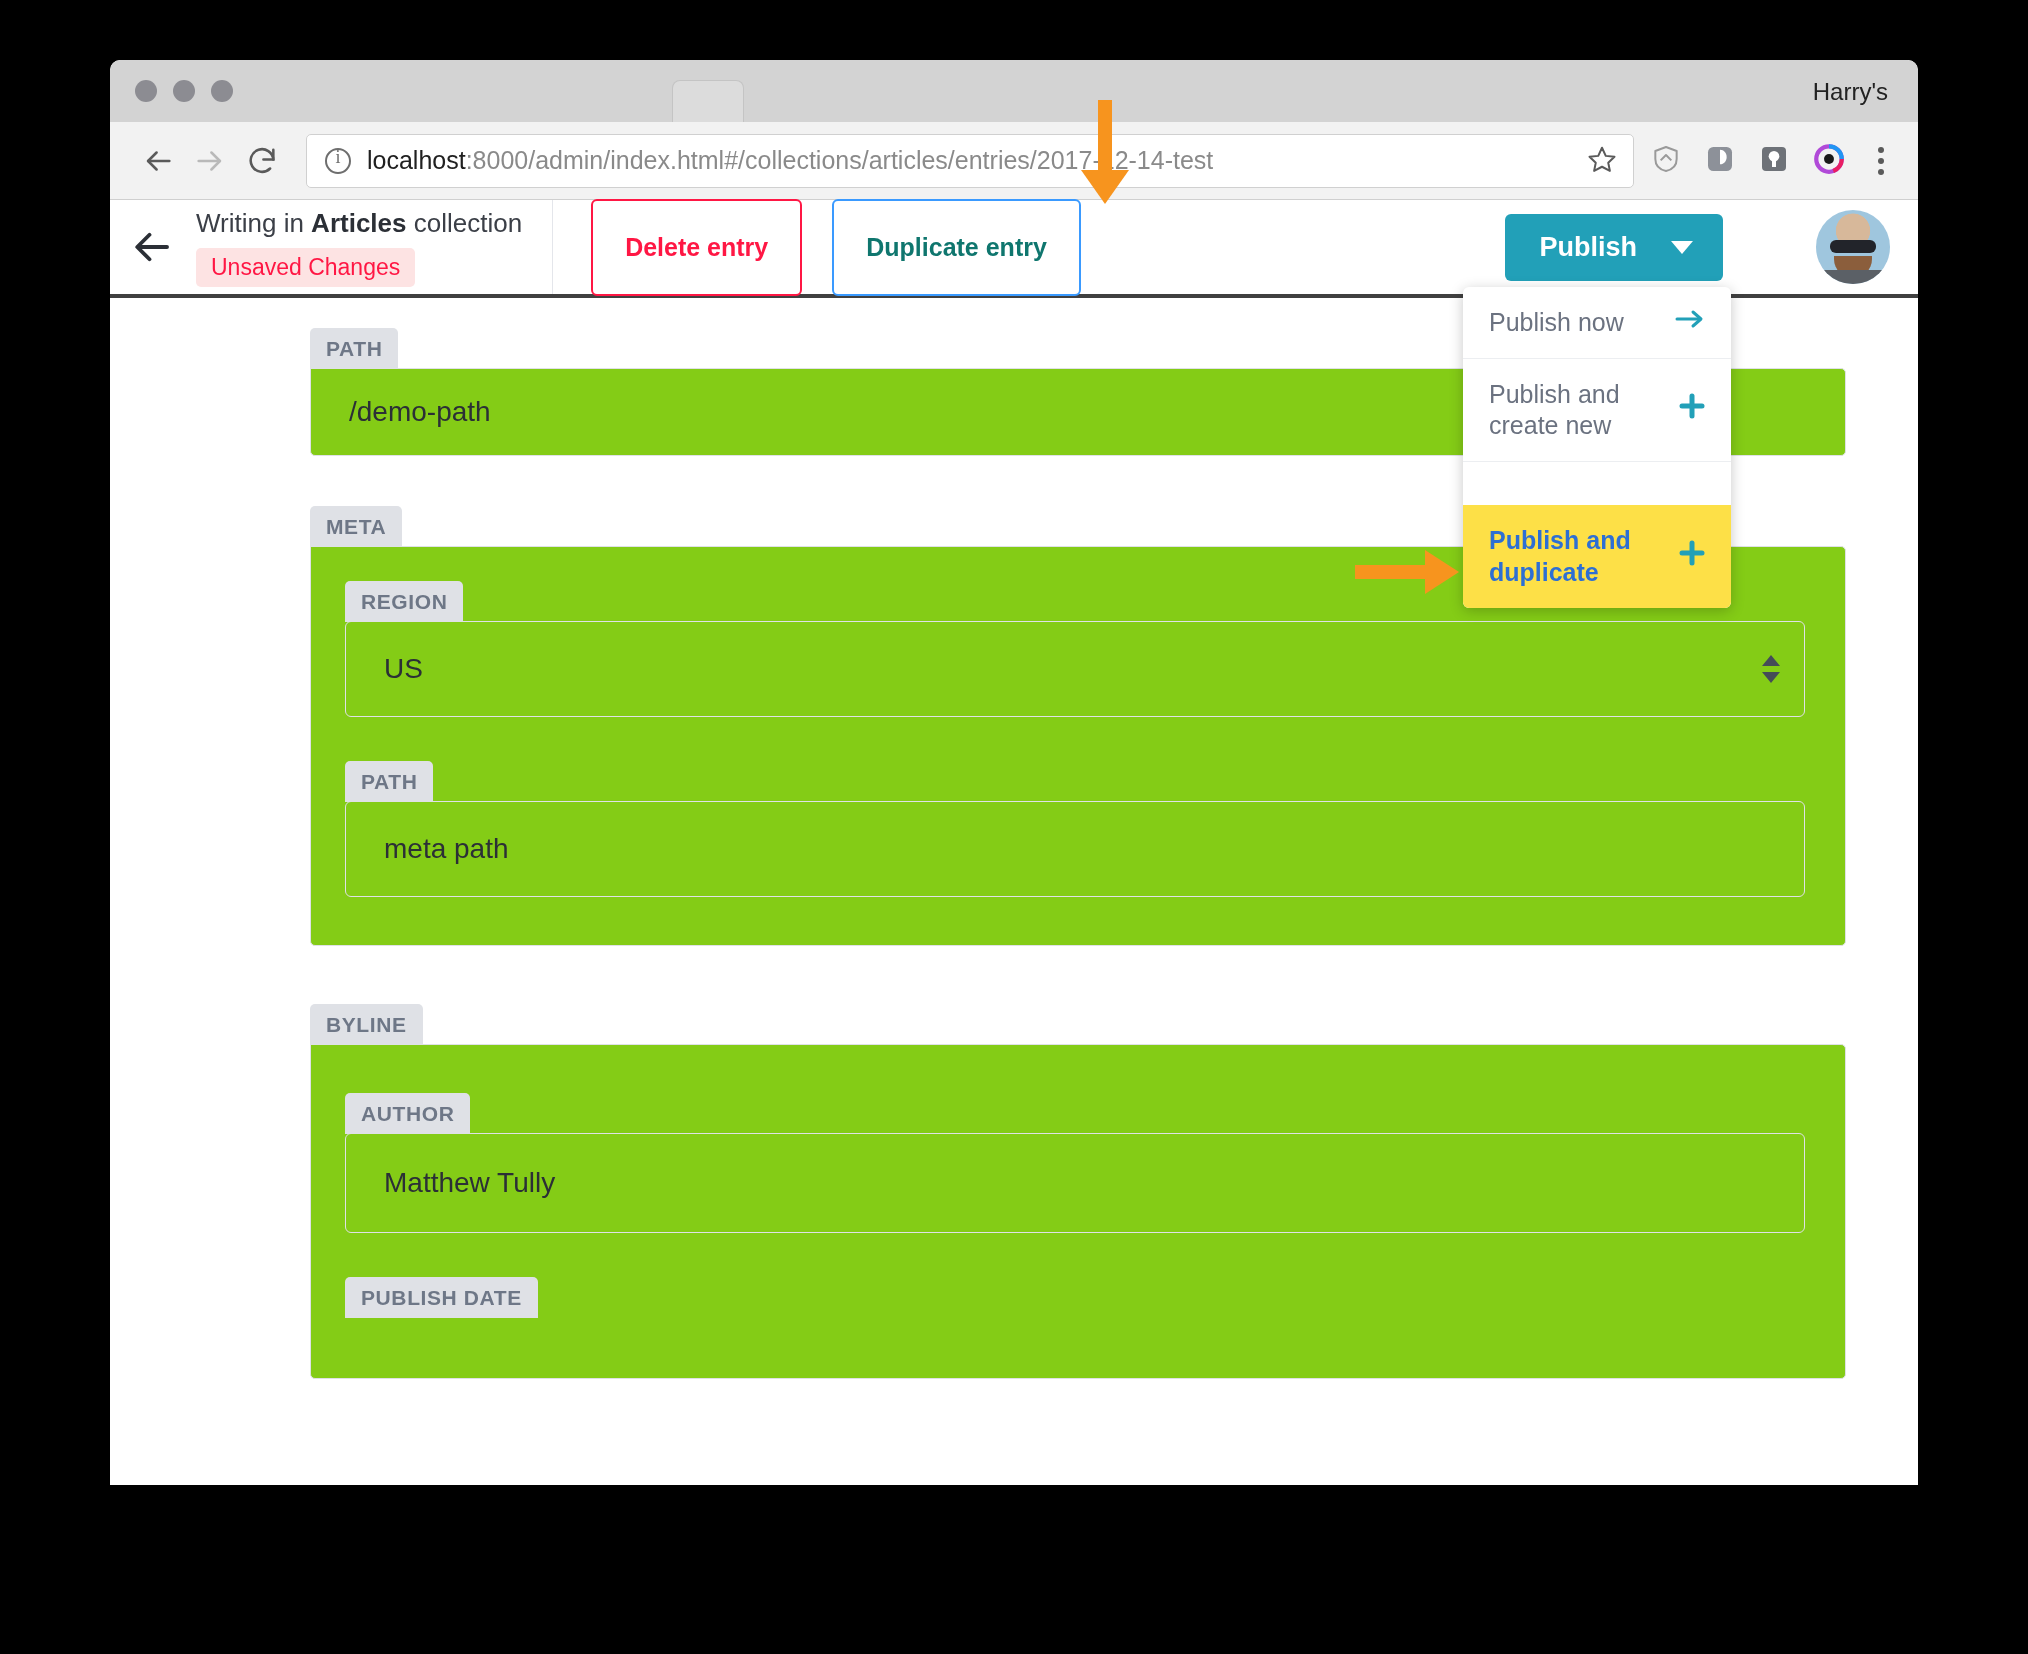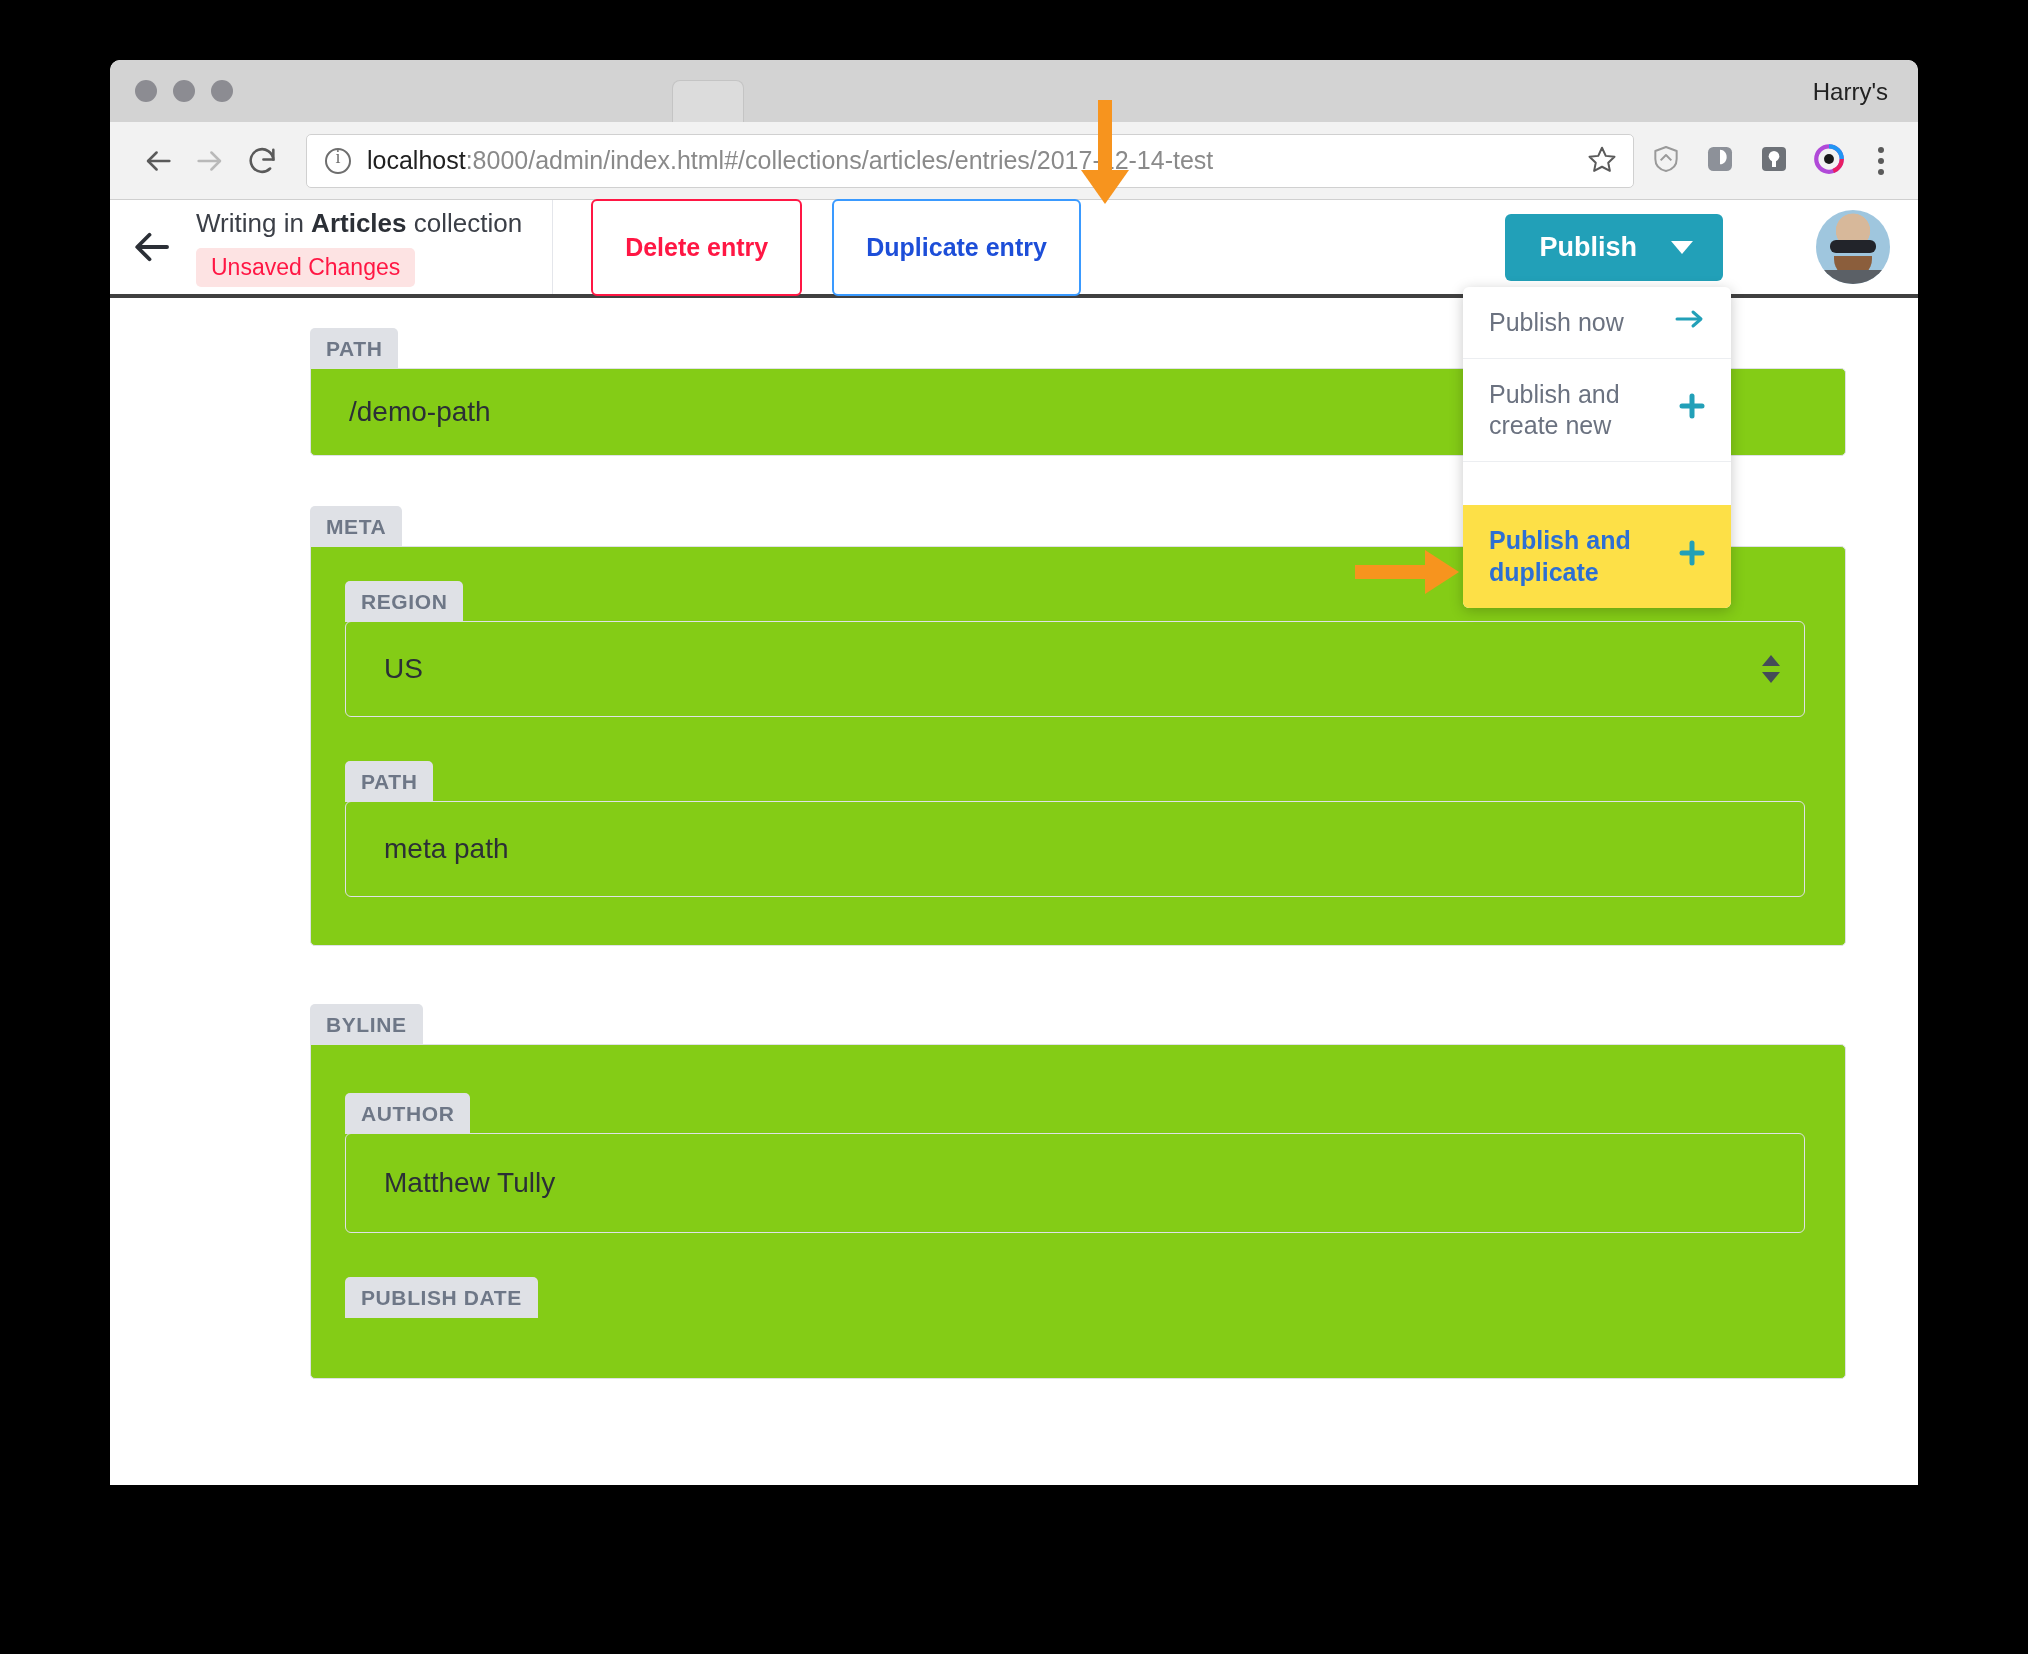--- a/index.html
+++ b/index.html
@@ -166,21 +166,21 @@
   }
   .btn {
     font-size: 25px; font-weight: bold;
     border-radius: 6px;
     padding: 32px 32px;
     background: #fff;
     cursor: pointer;
     white-space: nowrap;
   }
   .btn-delete { color: #ff1744; border: 2px solid #ff1744; }
-  .btn-duplicate { color: #1d4ed8; border: 2px solid #3a9aff; }
+  .btn-duplicate { color: #0f766e; border: 2px solid #3a9aff; }
   .publish-area { position: relative; margin-left: auto; padding-right: 0; }
   .btn-publish {
     background: #22a0b8; color: #fff;
     border: none; border-radius: 6px;
     font-size: 27px; font-weight: bold;
     padding: 18px 30px 18px 34px;
     display: flex; align-items: center; gap: 34px;
     cursor: pointer;
   }
   .caret-down {

